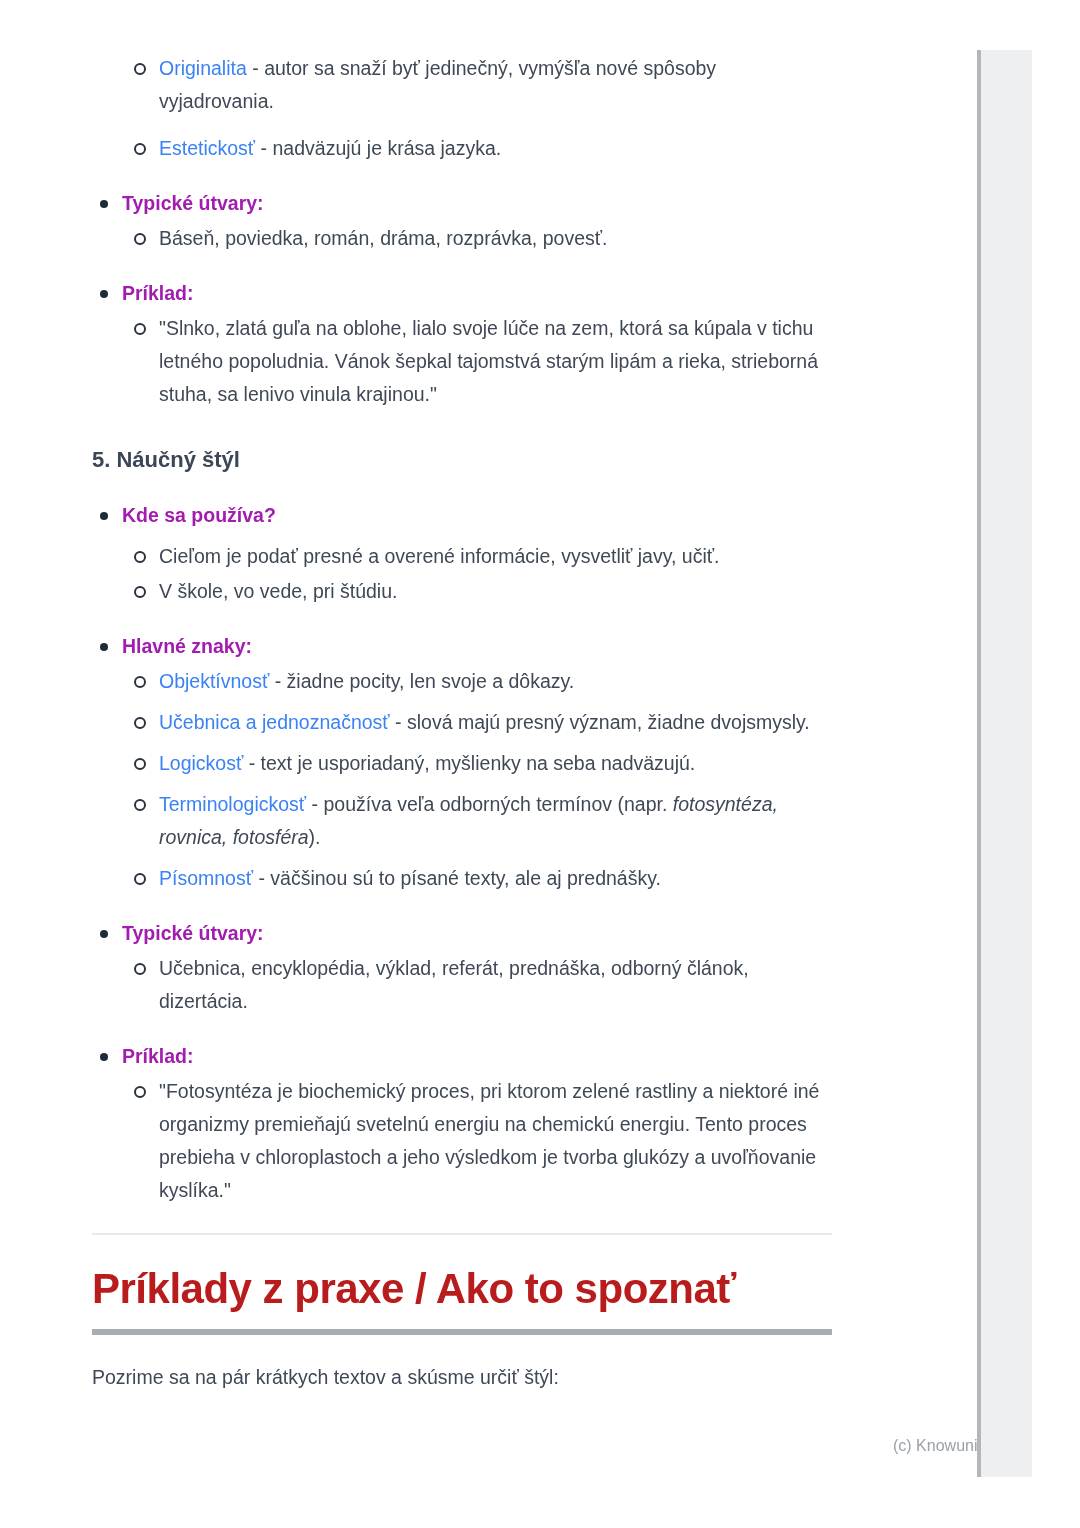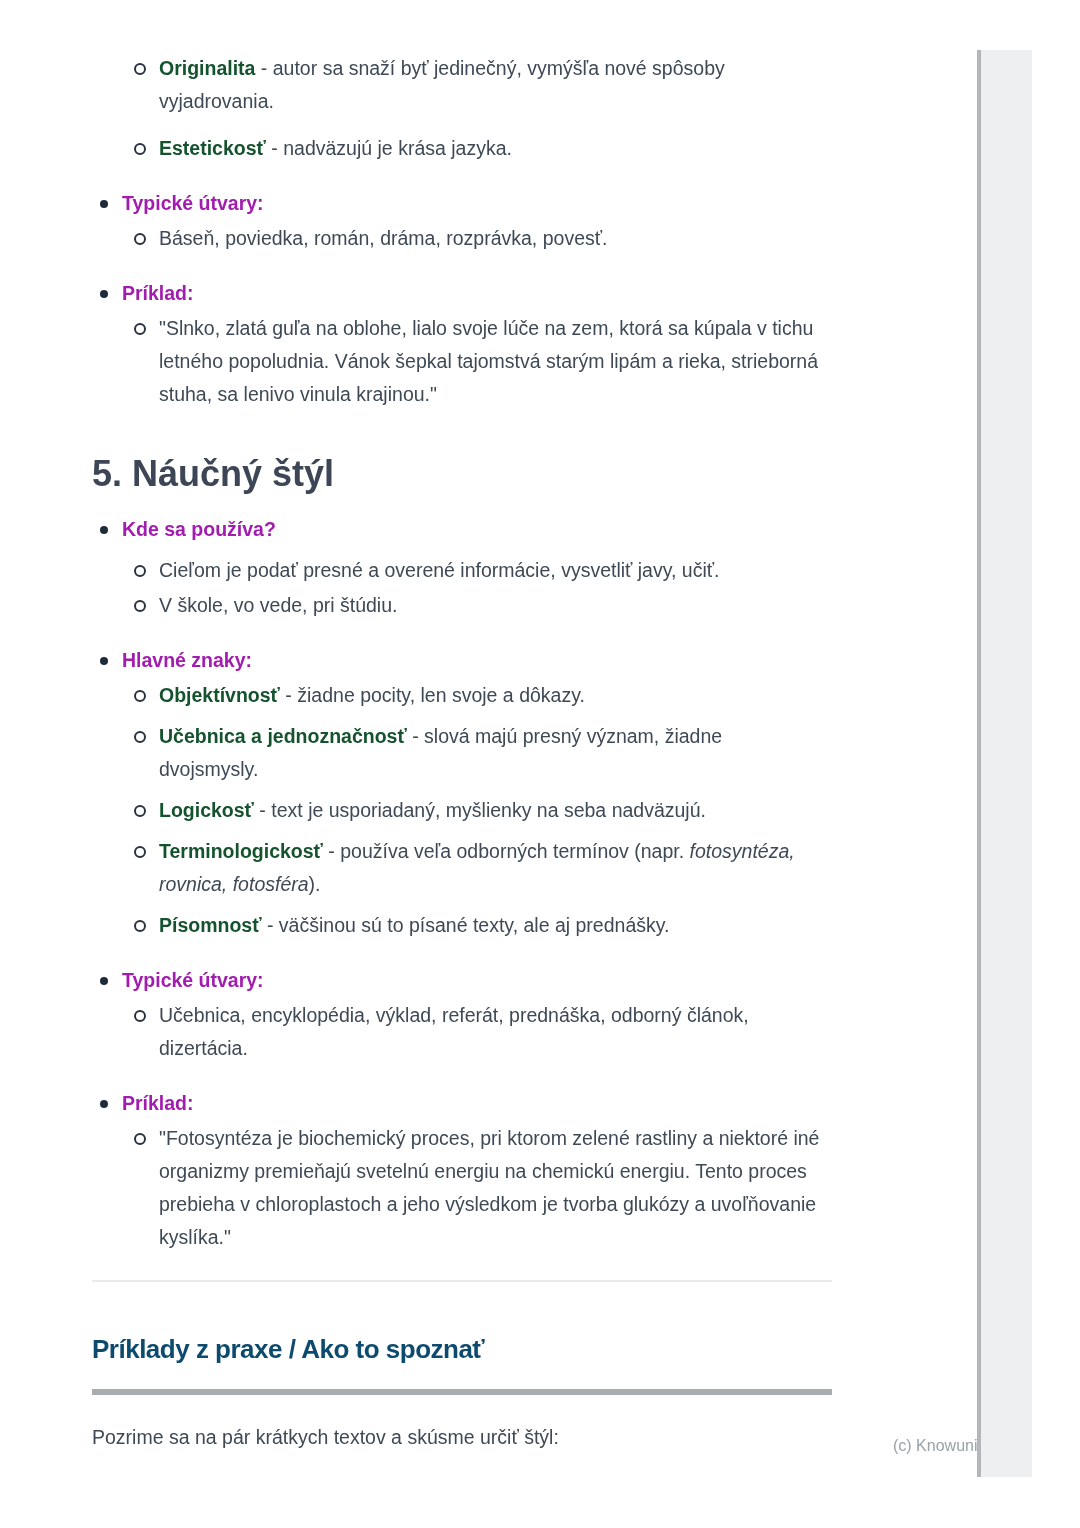--- a/index.html
+++ b/index.html
@@ -12,21 +12,21 @@
     overflow: hidden;
   }
   .content {
     position: absolute;
     left: 92px; top: 40px;
     width: 744px;
     font-size: 19.5px;
     line-height: 33px;
     padding-top: 12px;
   }
-  .bold { font-weight: 700; color: #14532d; }
+  .bold { font-weight: 400; color: #3b82f6; }
   .it { font-style: italic; }
 
   
   .li1 { display: flex; align-items: flex-start; margin-top: 22px; }
   .li1 .dot {
     flex: 0 0 auto; width: 8px; height: 8px; border-radius: 50%;
     background: #1f2a3a; margin: 13px 0 0 8px;
   }
   .li1 .lbl { margin-left: 14px; font-weight: 700; color: #a21caf; }
 
@@ -34,30 +34,30 @@
   .li2 { display: flex; align-items: flex-start; margin-top: 8px; }
   .li2.tight { margin-top: 2px; }
   .li2 .ring {
     flex: 0 0 auto; width: 8px; height: 8px;
     border: 2.5px solid #2a3342; border-radius: 50%;
     background: #ffffff; margin: 11px 0 0 42px;
   }
   .li2 .txt { margin-left: 13px; max-width: 664px; }
 
   .h2 {
-    font-size: 36px; line-height: 42px; font-weight: 700;
-    color: #3d4656; margin-top: 42px;
+    font-size: 22px; line-height: 42px; font-weight: 700;
+    color: #3d4656; margin-top: 28px;
   }
   .divider {
     height: 2px; background: #e8eaec; margin-top: 26px; width: 740px;
   }
   .h1 {
-    font-size: 26px; line-height: 48px; font-weight: 700;
-    color: #0c4a6e; letter-spacing: -0.5px;
-    margin-top: 43px; padding-bottom: 16px;
+    font-size: 42px; line-height: 48px; font-weight: 700;
+    color: #b91c1c; letter-spacing: -0.5px;
+    margin-top: 30px; padding-bottom: 16px;
     border-bottom: 6px solid #aaadb0; width: 740px;
   }
   .intro { margin-top: 26px; }
 
   .footer-note {
     position: absolute; left: 893px; top: 1437px;
     font-size: 16px; color: #9aa1a8; z-index: 1;
   }
 
   .scroll-track {

